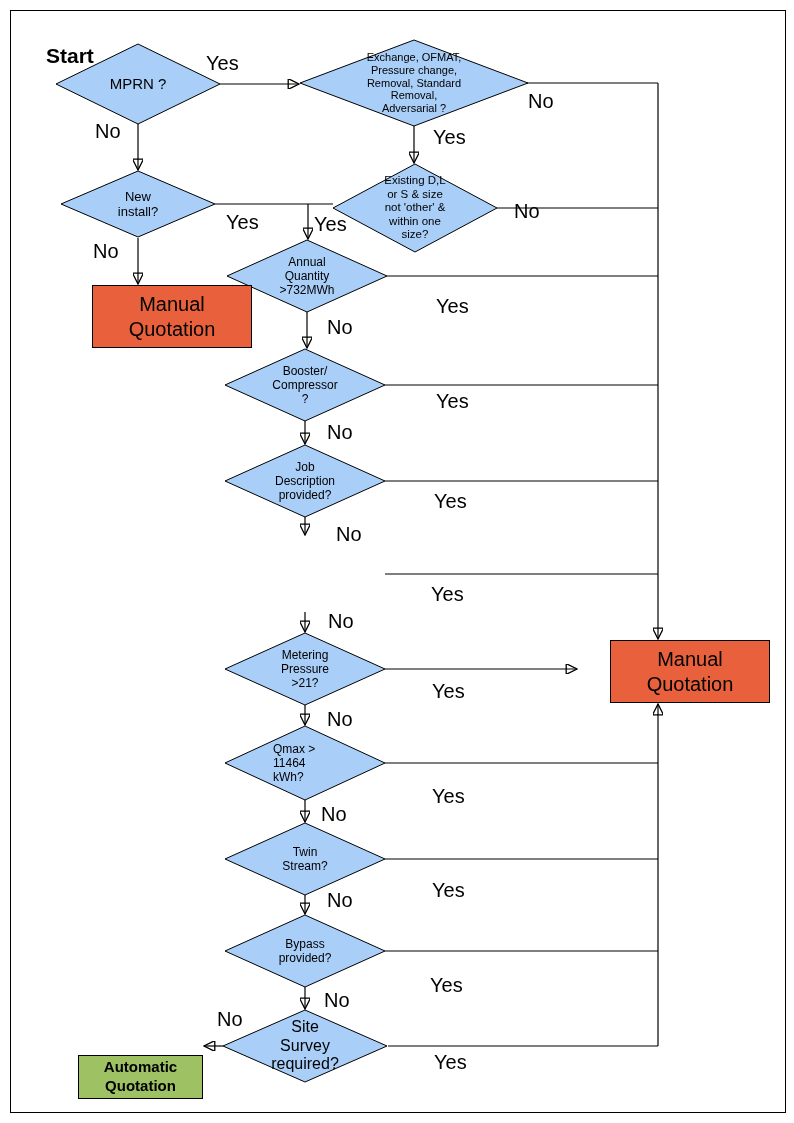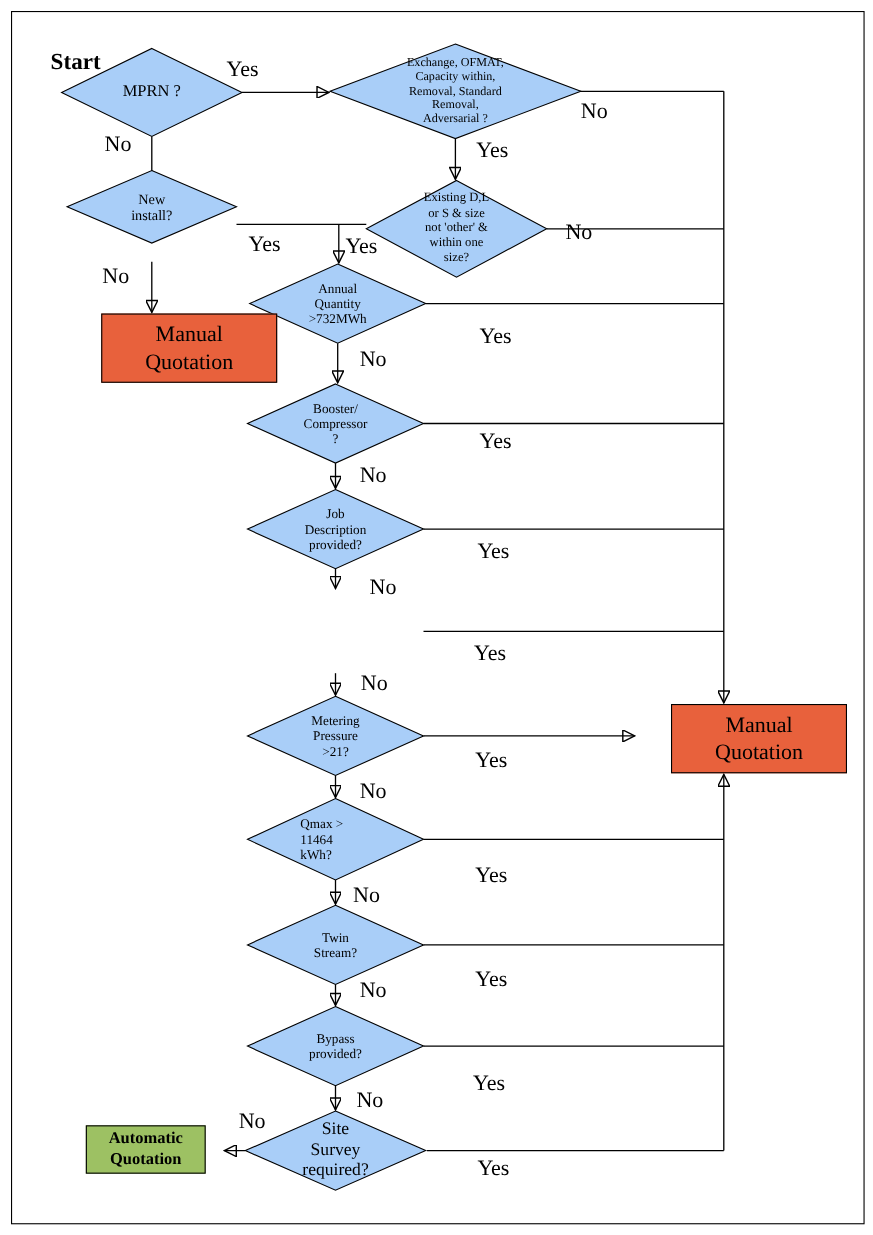--- a/index.html
+++ b/index.html
@@ -1,18 +1,18 @@
 <!DOCTYPE html>
 <html style="--diamond-fill: #A9CEF8; --manual-fill: #E8613C; --auto-fill: #9DC163; --line: #000000;"><head>
 <meta charset="utf-8">
 <style>
   html,body{margin:0;padding:0;background:#fff;}
   .page{
     position:relative;width:794px;height:1123px;background:#ffffff;
-    font-family:Liberation Serif, serif;color:#000;overflow:hidden;
+    font-family:Liberation Sans, sans-serif;color:#000;overflow:hidden;
   }
   .page-frame{
     position:absolute;left:10px;top:10px;width:776px;height:1103px;
     border:1px solid #000;box-sizing:border-box;pointer-events:none;
   }
   .edges{position:absolute;left:0;top:0;}
   .edges path{stroke:var(--line,#000);stroke-width:1.2;fill:none;}
   .diamond{position:absolute;}
   .diamond svg{position:absolute;left:0;top:0;width:100%;height:100%;overflow:visible;}
   .diamond polygon{fill:var(--diamond-fill,#A9CEF8);stroke:#000;stroke-width:1;}
@@ -82,27 +82,27 @@
         <polygon points="50,0 100,50 50,100 0,50" vector-effect="non-scaling-stroke"></polygon>
       </svg>
     <div class="dlabel" style="font-size:15px">MPRN ?</div>
   </div>
 
   <div class="diamond" style="left:300px;top:40px;width:228px;height:86px">
     <svg viewBox="0 0 100 100" preserveAspectRatio="none">
         <polygon points="50,0 100,50 50,100 0,50" vector-effect="non-scaling-stroke"></polygon>
       </svg>
     <div class="dlabel" style="font-size:11px">Exchange, OFMAT,
-Capacity within,
+Pressure change,
 Removal, Standard
 Removal,
 Adversarial ?</div>
   </div>
 
-  <div class="diamond" style="left:61px;top:155px;width:154px;height:66px">
+  <div class="diamond" style="left:61px;top:171px;width:154px;height:66px">
     <svg viewBox="0 0 100 100" preserveAspectRatio="none">
         <polygon points="50,0 100,50 50,100 0,50" vector-effect="non-scaling-stroke"></polygon>
       </svg>
     <div class="dlabel" style="font-size:13px">New
 install?</div>
   </div>
 
   <div class="diamond" style="left:333px;top:164px;width:164px;height:88px">
     <svg viewBox="0 0 100 100" preserveAspectRatio="none">
         <polygon points="50,0 100,50 50,100 0,50" vector-effect="non-scaling-stroke"></polygon>
@@ -184,21 +184,21 @@
 Survey
 required?</div>
   </div>
 
   <div class="rect manual" style="left:60px;top:285px;width:160px;height:63px">Manual
 Quotation</div>
 
   <div class="rect manual" style="left:578px;top:640px;width:160px;height:63px">Manual
 Quotation</div>
 
-  <div class="rect auto" style="left:78px;top:1023px;width:109px;height:44px">Automatic
+  <div class="rect auto" style="left:78px;top:1055px;width:125px;height:44px">Automatic
 Quotation</div>
 
   <span class="edge-label" style="left:206px;top:52px">Yes</span>
   <span class="edge-label" style="left:95px;top:120px">No</span>
   <span class="edge-label" style="left:528px;top:90px">No</span>
   <span class="edge-label" style="left:433px;top:126px">Yes</span>
   <span class="edge-label" style="left:226px;top:211px">Yes</span>
   <span class="edge-label" style="left:314px;top:213px">Yes</span>
   <span class="edge-label" style="left:514px;top:200px">No</span>
   <span class="edge-label" style="left:93px;top:240px">No</span>

